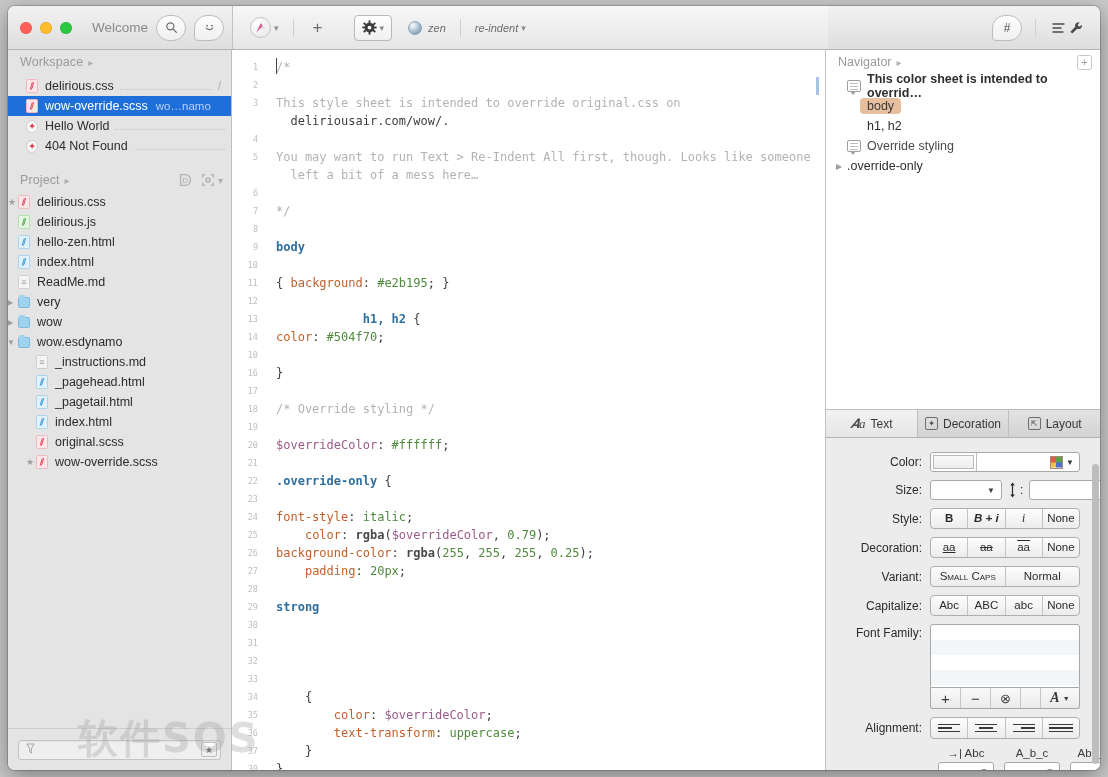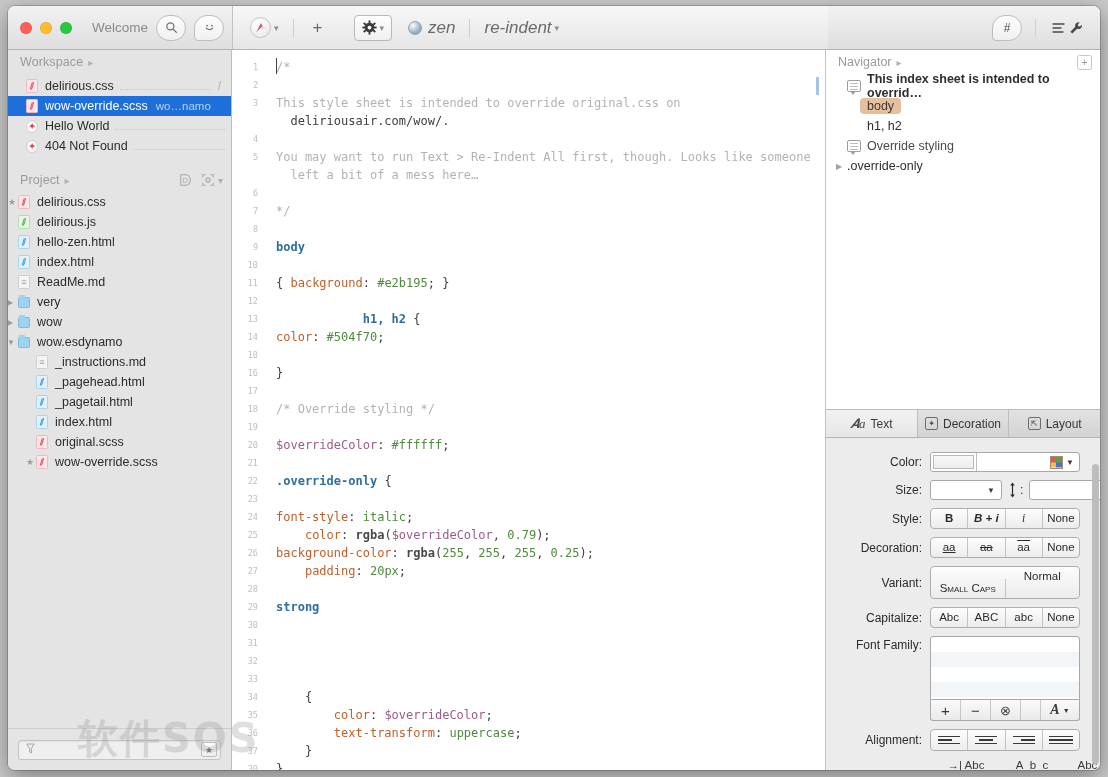--- a/index.html
+++ b/index.html
@@ -70,21 +70,21 @@
   }
   .tb-btn.framed {
     background: linear-gradient(#fefefe,#f0f0f0);
     border: 1px solid #b9b9b9;
     border-radius: 4px;
     box-shadow: 0 1px 0 rgba(255,255,255,.7) inset;
     padding: 0 7px;
   }
   .caret { font-size: 9px; color: #8c8c8c; margin-left: 3px; }
   .tb-sep { width: 1px; height: 18px; background: #cfcfcf; margin: 0 9px; }
-  .tb-label { font-size: 17px; color: #6b6b6b; }
+  .tb-label { font-size: 11px; color: #6b6b6b; }
   .tb-label.ital { font-style: italic; }
   .compass {
     width: 21px; height: 21px; border-radius: 50%;
     background: radial-gradient(circle at 35% 30%, #fff, #ededed 70%, #dcdcdc);
     border: 1px solid #c4c4c4;
     position: relative;
   }
   .compass:after {
     content:""; position:absolute; left:5px; top:5px;
     width:10px; height:10px;
@@ -355,21 +355,21 @@
   .seg > div {
     padding: 0 10px; height: 19px; line-height: 19px;
     font-size: 11.5px; color: #2a2a2a; text-align: center;
     border-right: 1px solid #c3c3c3;
     white-space: nowrap;
   }
   .seg > div:last-child { border-right: none; }
   .seg.w150 { width: 150px; }
   .seg.w150 > div { flex: 1 1 0; padding: 0; }
   .seg.w150b > div { flex: 1 1 0; padding: 0; }
-  .smallcaps { font-variant: small-caps; margin-top: 12px; }
+  .smallcaps { font-variant: small-caps; }
 
   .colorwell {
     display: flex; align-items: center;
     width: 150px; height: 20px;
     border: 1px solid #a8a8a8; border-radius: 3px;
     background: #fff; overflow: hidden;
   }
   .colorwell .swatch {
     width: 46px; height: 100%;
     background: linear-gradient(#fbfbfb,#eaeaea);
@@ -741,21 +741,21 @@
           <span>Navigator</span>
           <span class="chev" style="margin-left:5px;font-size:10px;color:#b0b0b0;">▸</span>
           <span class="spacer" style="flex:1 1 auto;"></span>
           <span class="plus-box">+</span>
         </div>
         <div class="nav-list" id="nav-list" style="position:relative;">
             <div class="nav-row bold" style="position: relative;">
               <span class="nav-sel-bar" style="left: -10px;"></span>
               <span class="disc2"></span>
               <span class="cmt-icon"></span>
-              <span>This index sheet is intended to overrid…</span>
+              <span>This color sheet is intended to overrid…</span>
             </div>
             <div class="nav-row" style="position: relative;">
               <span class="disc2"></span>
               <span style="width: 13px; flex: 0 0 13px;"></span>
               <span class="pill">body</span>
             </div>
             <div class="nav-row" style="position: relative;">
               <span class="disc2"></span>
               <span style="width: 20px; flex: 0 0 20px;"></span>
               <span>h1, h2</span>

